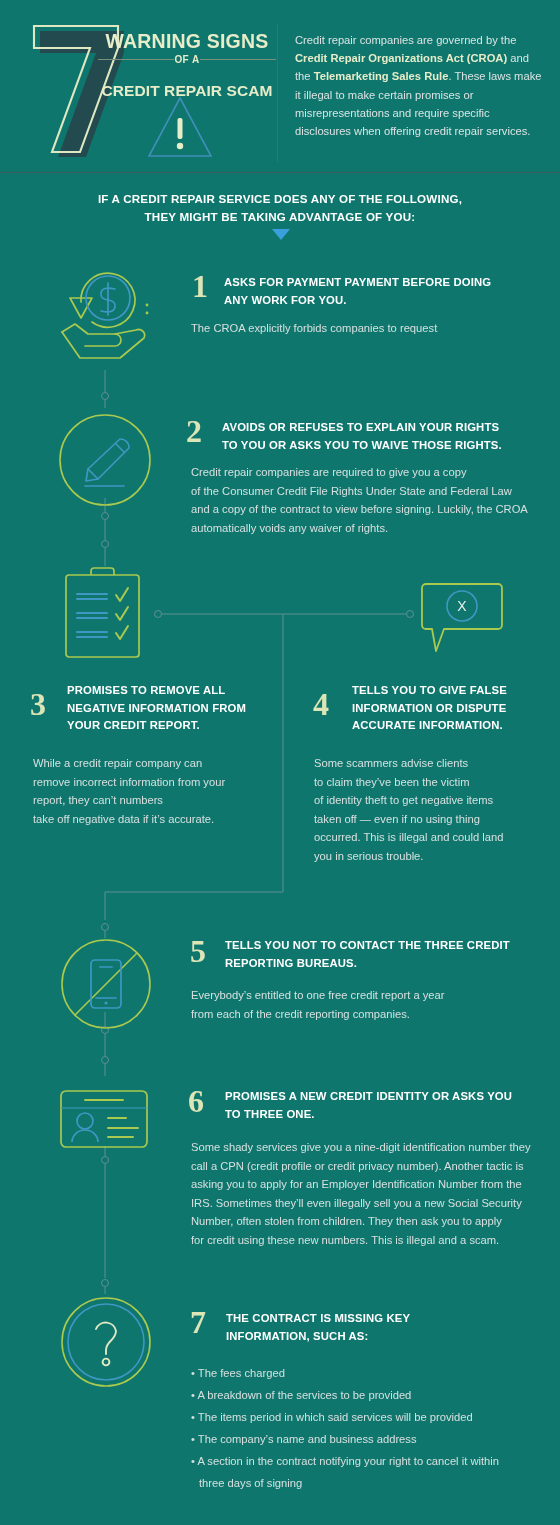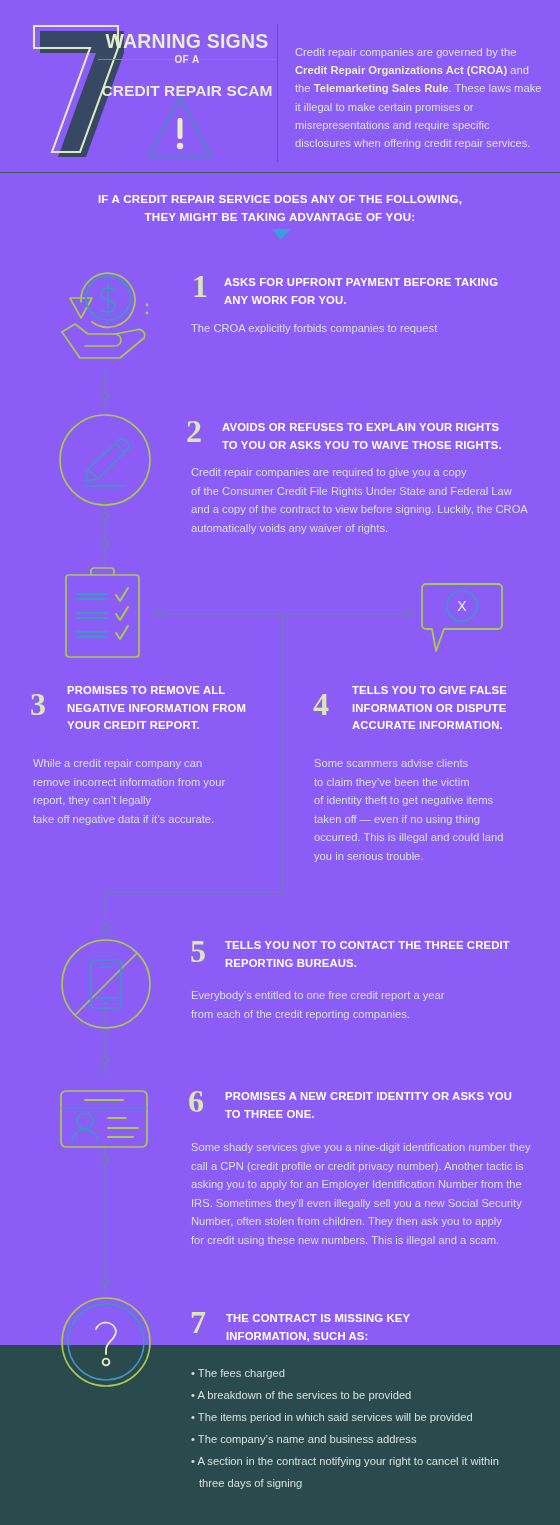--- a/index.html
+++ b/index.html
@@ -4,22 +4,22 @@
 <style>
   * { box-sizing: border-box; margin: 0; padding: 0; }
   html, body {
     width: 560px; height: 1525px;
     background: #2b4a4d;
     font-family: "Liberation Sans", sans-serif;
     overflow: hidden;
   }
   #page {
     position: relative;
-    width: 560px; height: 1345px;
-    background: #8b5cf6;
+    width: 560px; height: 1525px;
+    background: #0f766e;
   }
 
   
   .header { position: absolute; left: 0; top: 0; width: 560px; height: 172px; }
 
   .big-seven {
     position: absolute; left: 14px; top: 18px;
     width: 112px; height: 142px;
   }
   .hdr-title {
@@ -47,21 +47,21 @@
   }
 
   .warn-tri { position: absolute; left: 146px; top: 94px; width: 68px; height: 66px; }
 
   .hdr-divider {
     position: absolute; left: 277px; top: 24px;
     width: 1px; height: 138px; background: #486b6c;
   }
   .hdr-body {
     position: absolute; left: 295px; top: 31px; width: 252px;
-    font-size: 11.2px; line-height: 18.2px; color: #dbe4e3; margin-top: 12px;
+    font-size: 11.2px; line-height: 18.2px; color: #dbe4e3;
   }
   .hdr-body b { color: #e7ecc9; font-weight: bold; }
 
   .hdr-bottom-rule {
     position: absolute; left: 0; top: 172px; width: 560px; height: 1px;
     background: #3d5c5e;
   }
 
   
   .subhead {
@@ -195,21 +195,21 @@
       <circle cx="89" cy="57" r="1.4" fill="#a9c94f" stroke="none"></circle>
     </g>
     <g fill="none" stroke="#3f97c4" stroke-width="1.7" stroke-linecap="round">
       <circle cx="50" cy="42" r="22"></circle>
       <path d="M57 33 Q44 30 43 37 Q42 43 50 44 Q58 45 57 51 Q56 58 43 55"></path>
       <line x1="50" y1="27" x2="50" y2="59"></line>
     </g>
   </svg>
   <div class="num" style="left:192px;top:270px">1</div>
   <div class="head" style="left:224px;top:274px;width:330px">
-    <div>ASKS FOR UPFRONT PAYMENT BEFORE TAKING</div>
+    <div>ASKS FOR PAYMENT PAYMENT BEFORE DOING</div>
     <div>ANY WORK FOR YOU.</div>
   </div>
   <div class="body" style="left:191px;top:319px;width:360px">
     <div>The CROA explicitly forbids companies to request</div>
   </div>
 
   <svg class="icon" style="left:58px;top:413px;width:94px;height:94px" viewBox="0 0 94 94" width="94" height="94">
     <circle cx="47" cy="47" r="45" fill="none" stroke="#a9c94f" stroke-width="1.6"></circle>
     <g fill="none" stroke="#3f97c4" stroke-width="1.6" stroke-linejoin="round" stroke-linecap="round">
       <path d="M62 26 A8.5 8.5 0 0 1 71 35 L40 66 L28 68 L30 56 Z"></path>
@@ -258,21 +258,21 @@
 
   <div class="num" style="left:30px;top:688px">3</div>
   <div class="head" style="left:67px;top:682px;width:215px">
     <div>PROMISES TO REMOVE ALL</div>
     <div>NEGATIVE INFORMATION FROM</div>
     <div>YOUR CREDIT REPORT.</div>
   </div>
   <div class="body" style="left:33px;top:754px;width:240px">
     <div>While a credit repair company can</div>
     <div>remove incorrect information from your</div>
-    <div>report, they can’t legally</div>
+    <div>report, they can’t numbers</div>
     <div>take off negative data if it’s accurate.</div>
   </div>
 
   <div class="num" style="left:313px;top:688px">4</div>
   <div class="head" style="left:352px;top:682px;width:205px">
     <div>TELLS YOU TO GIVE FALSE</div>
     <div>INFORMATION OR DISPUTE</div>
     <div>ACCURATE INFORMATION.</div>
   </div>
   <div class="body" style="left:314px;top:754px;width:235px">

